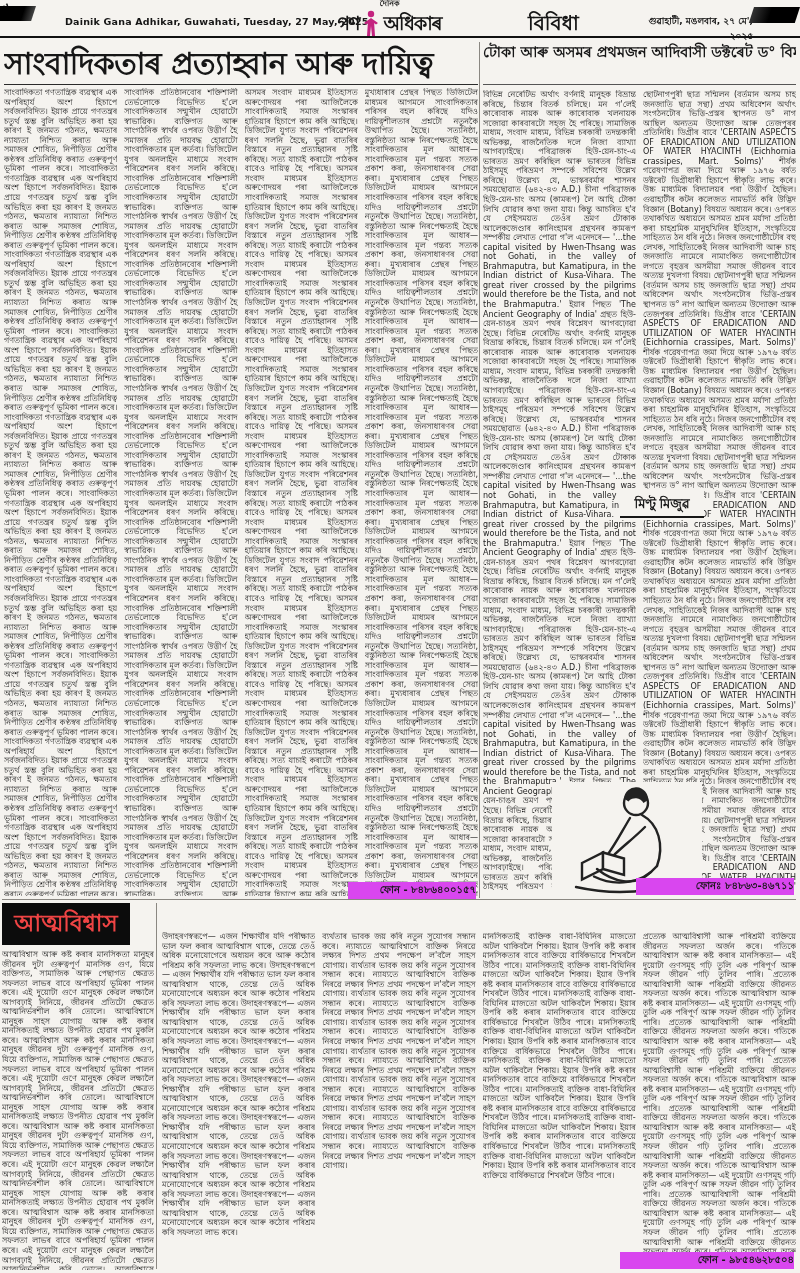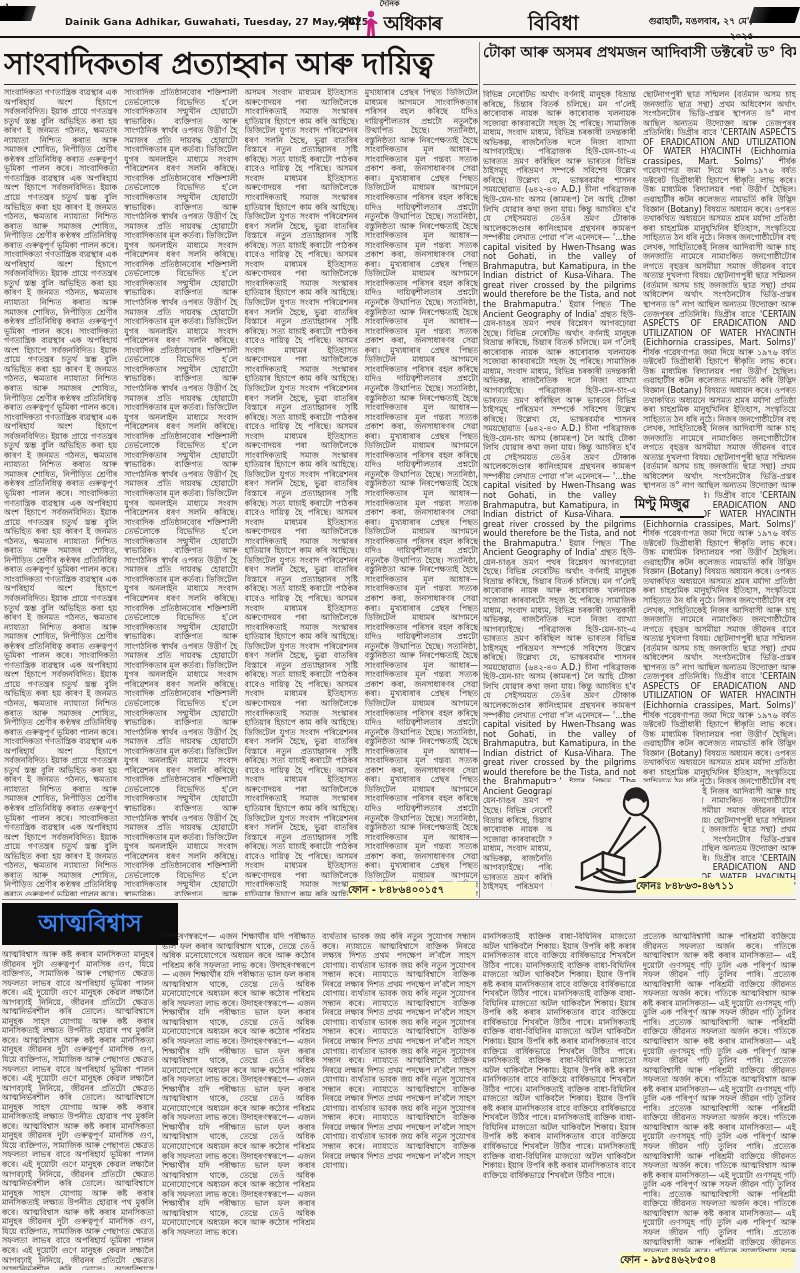--- a/index.html
+++ b/index.html
@@ -47,27 +47,27 @@
     position:absolute;left:483px;top:42px;width:313px;height:42px;
     font-size:14.5px;font-weight:bold;text-align:center;line-height:20px;
     white-space:nowrap;overflow:hidden;border-bottom:1px solid #555;
   }
   .author-box{
     position:absolute;background:#f5f3ef;text-align:center;
     font-weight:bold;border-bottom:2px solid #161616;padding-top:4px;
     white-space:nowrap;overflow:hidden;font-family:Liberation Serif, serif;
   }
   .phone{
-    position:absolute;background:#fef9c3;font-weight:bold;font-size:10px;
-    text-align:left;white-space:nowrap;
+    position:absolute;background:#d946ef;font-weight:bold;font-size:10px;
+    text-align:right;white-space:nowrap;
   }
   
   .conf-head{
-    position:absolute;left:2px;top:903px;width:176px;height:42px;
-    background:#0c0c0c;color:#3b82f6;font-size:23px;font-weight:bold;
+    position:absolute;left:2px;top:903px;width:128px;height:42px;
+    background:#0c0c0c;color:#ef4444;font-size:23px;font-weight:bold;
     display:flex;align-items:center;justify-content:center;
   }
   .conf-body{position:absolute;left:2px;top:950px;width:152px;height:320px;}
   
   .illus{position:absolute;left:552px;top:782px;width:150px;height:120px;background:#f5f3ef;}
   .illus svg{width:100%;height:100%;}
 </style>
 </head>
 <body>
 

